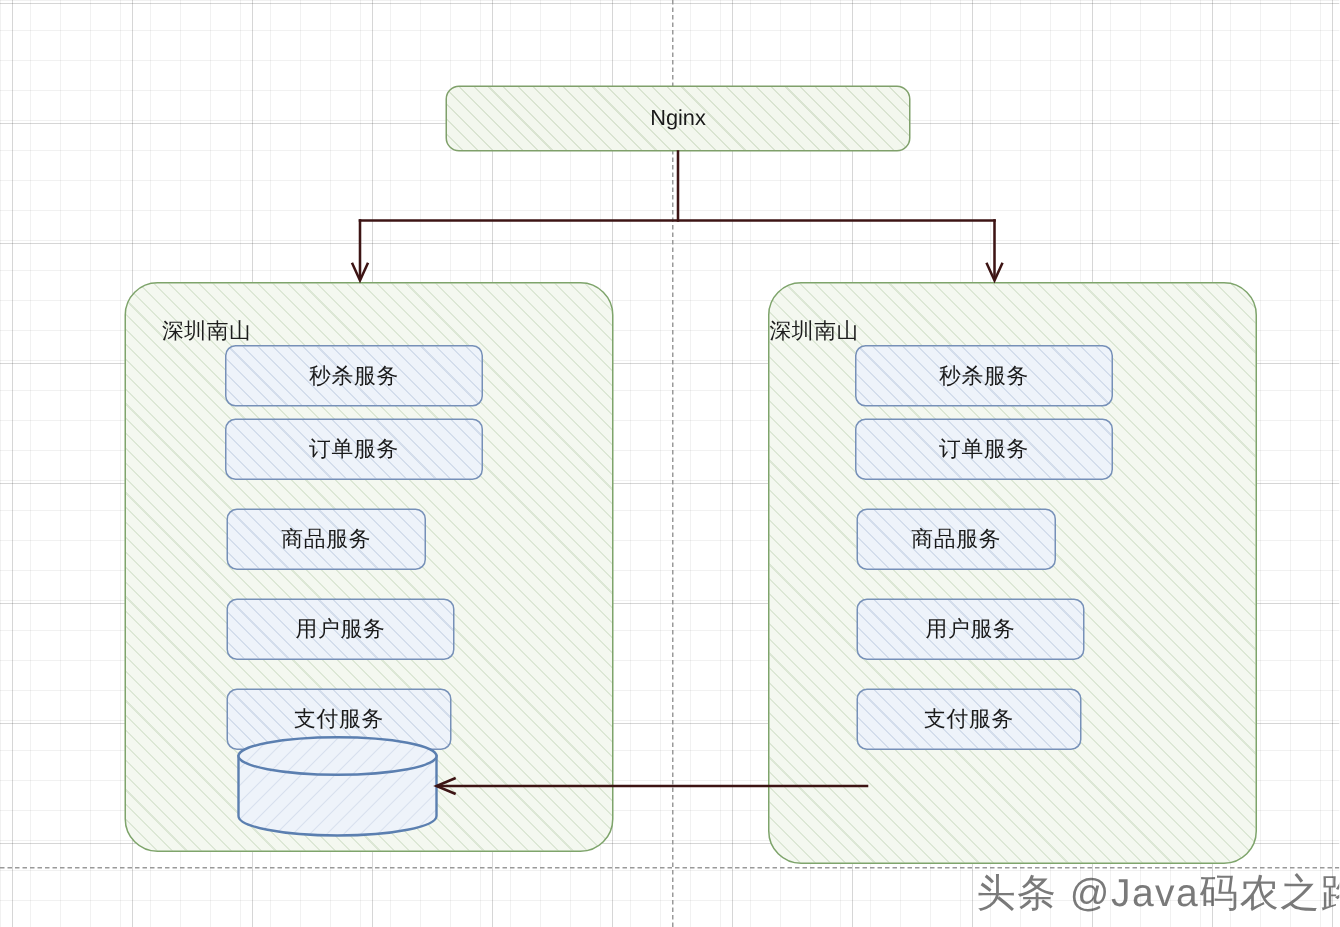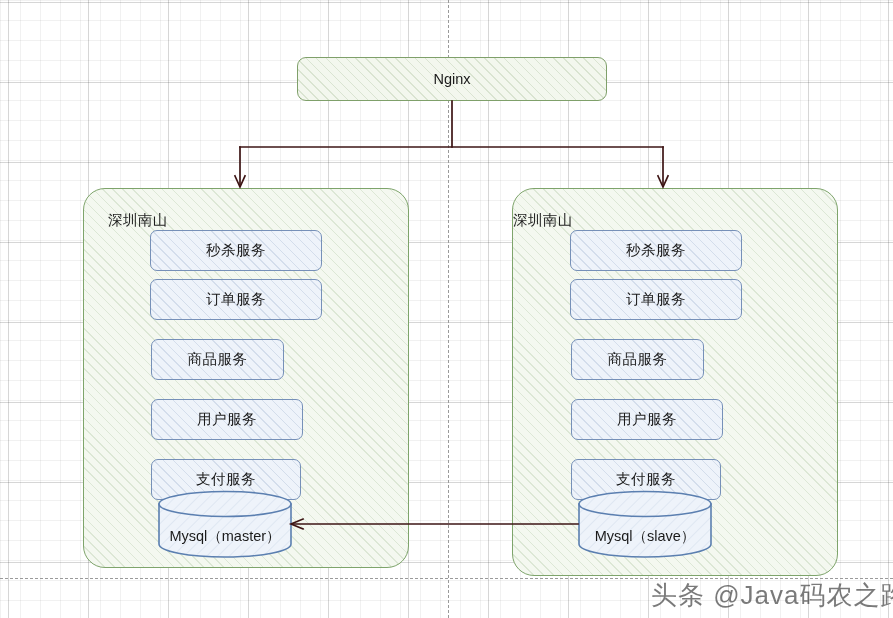--- a/index.html
+++ b/index.html
@@ -143,21 +143,20 @@
     <svg width="134" height="66" viewBox="0 0 134 66" aria-hidden="true">
       <defs>
         <pattern id="hatchblue1" patternUnits="userSpaceOnUse" width="8" height="8" patternTransform="rotate(45)">
           <rect width="8" height="8" fill="#eef3fa"></rect>
           <line x1="0" y1="0" x2="0" y2="8" stroke="#7690b8" stroke-opacity="0.25" stroke-width="1"></line>
         </pattern>
       </defs>
       <path d="M1,13 L1,53 A66,13 0 0 0 133,53 L133,13 Z" fill="url(#hatchblue1)" stroke="#5b7fb0" stroke-width="1.6"></path>
       <ellipse cx="67" cy="13" rx="66" ry="12.5" fill="url(#hatchblue1)" stroke="#5b7fb0" stroke-width="1.6"></ellipse>
     </svg>
-    <div class="db-label" style="top:36px;">Mysql（master）</div>
   </div>
 
   <div class="cluster" style="left:512px;top:188px;width:326px;height:388px;"></div>
   <div class="cluster-label" style="left:513px;top:211px;">深圳南山</div>
 
   <div class="svc" style="left:570px;top:200px;width:172px;height:41px;">
     <span>秒杀服务</span>
   </div>
   <div class="svc" style="left:570px;top:249px;width:172px;height:41px;">
     <span>订单服务</span>
@@ -165,33 +164,20 @@
   <div class="svc" style="left:571px;top:309px;width:133px;height:41px;">
     <span>商品服务</span>
   </div>
   <div class="svc" style="left:571px;top:369px;width:152px;height:41px;">
     <span>用户服务</span>
   </div>
   <div class="svc" style="left:571px;top:429px;width:150px;height:41px;">
     <span>支付服务</span>
   </div>
 
-  <div class="db" style="left:578px;top:491px;width:134px;height:66px;">
-    <svg width="134" height="66" viewBox="0 0 134 66" aria-hidden="true">
-      <defs>
-        <pattern id="hatchblue2" patternUnits="userSpaceOnUse" width="8" height="8" patternTransform="rotate(45)">
-          <rect width="8" height="8" fill="#eef3fa"></rect>
-          <line x1="0" y1="0" x2="0" y2="8" stroke="#7690b8" stroke-opacity="0.25" stroke-width="1"></line>
-        </pattern>
-      </defs>
-      <path d="M1,13 L1,53 A66,13 0 0 0 133,53 L133,13 Z" fill="url(#hatchblue2)" stroke="#5b7fb0" stroke-width="1.6"></path>
-      <ellipse cx="67" cy="13" rx="66" ry="12.5" fill="url(#hatchblue2)" stroke="#5b7fb0" stroke-width="1.6"></ellipse>
-    </svg>
-    <div class="db-label" style="top:36px;">Mysql（slave）</div>
-  </div>
 
   <svg class="connectors" viewBox="0 0 893 618">
     <g stroke="#3d1414" stroke-width="1.7" fill="none" stroke-linecap="square">
 
       <path d="M452,101 L452,147"></path>
 
       <path d="M240,147 L663,147"></path>
 
       <path d="M240,147 L240,185"></path>
 

